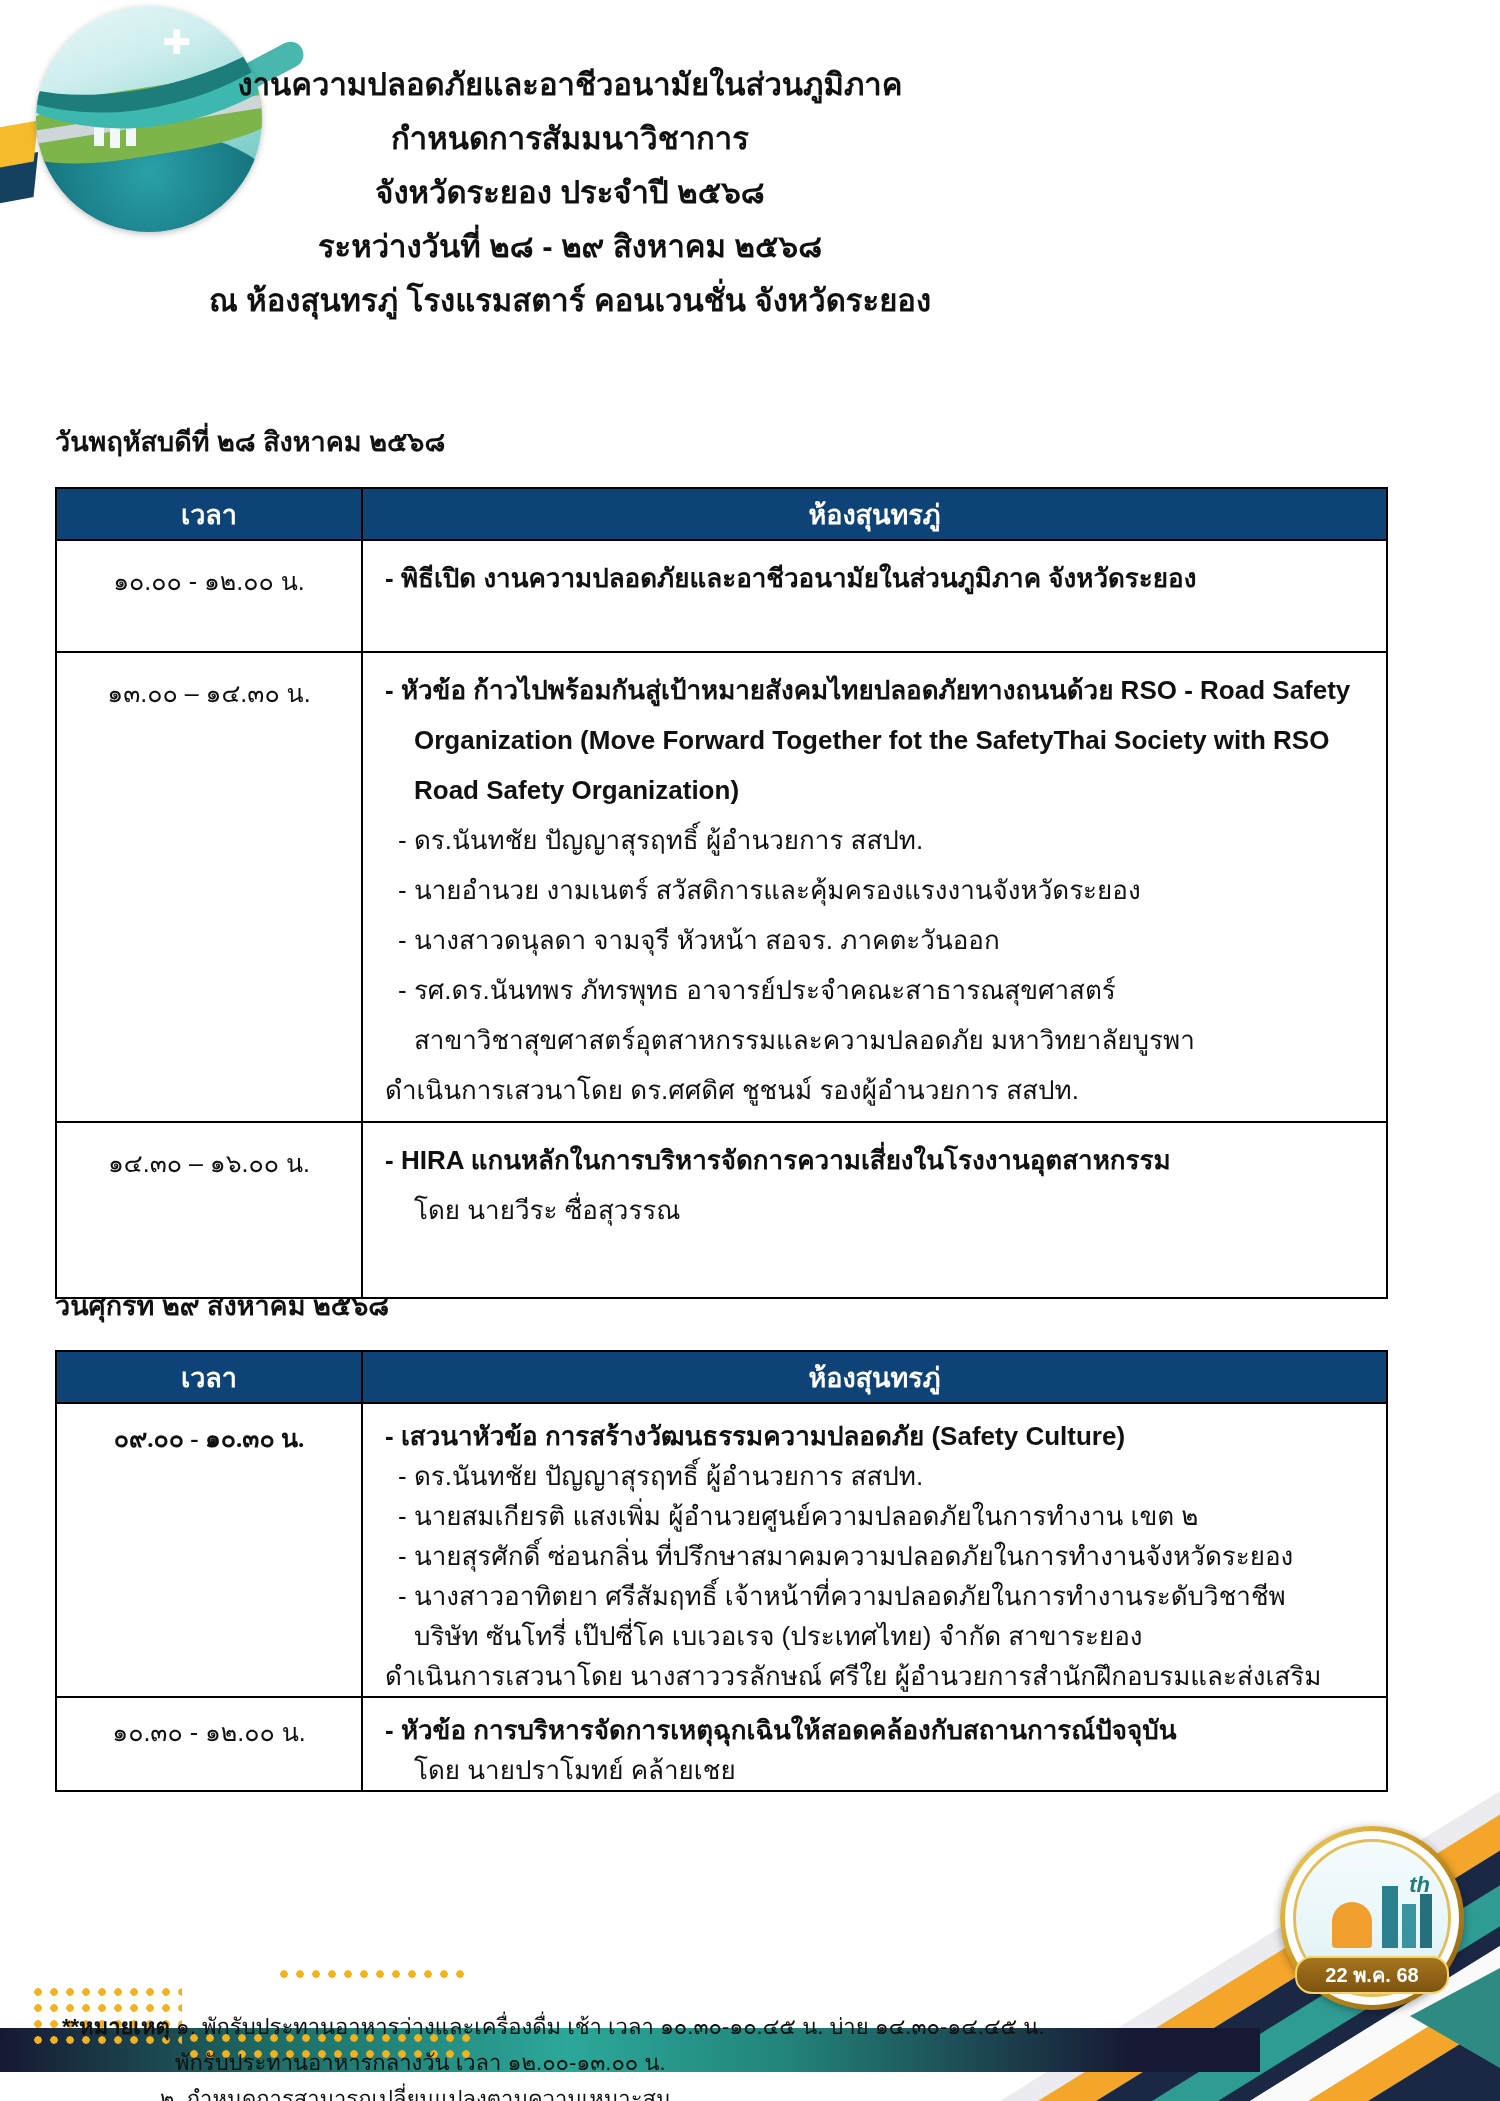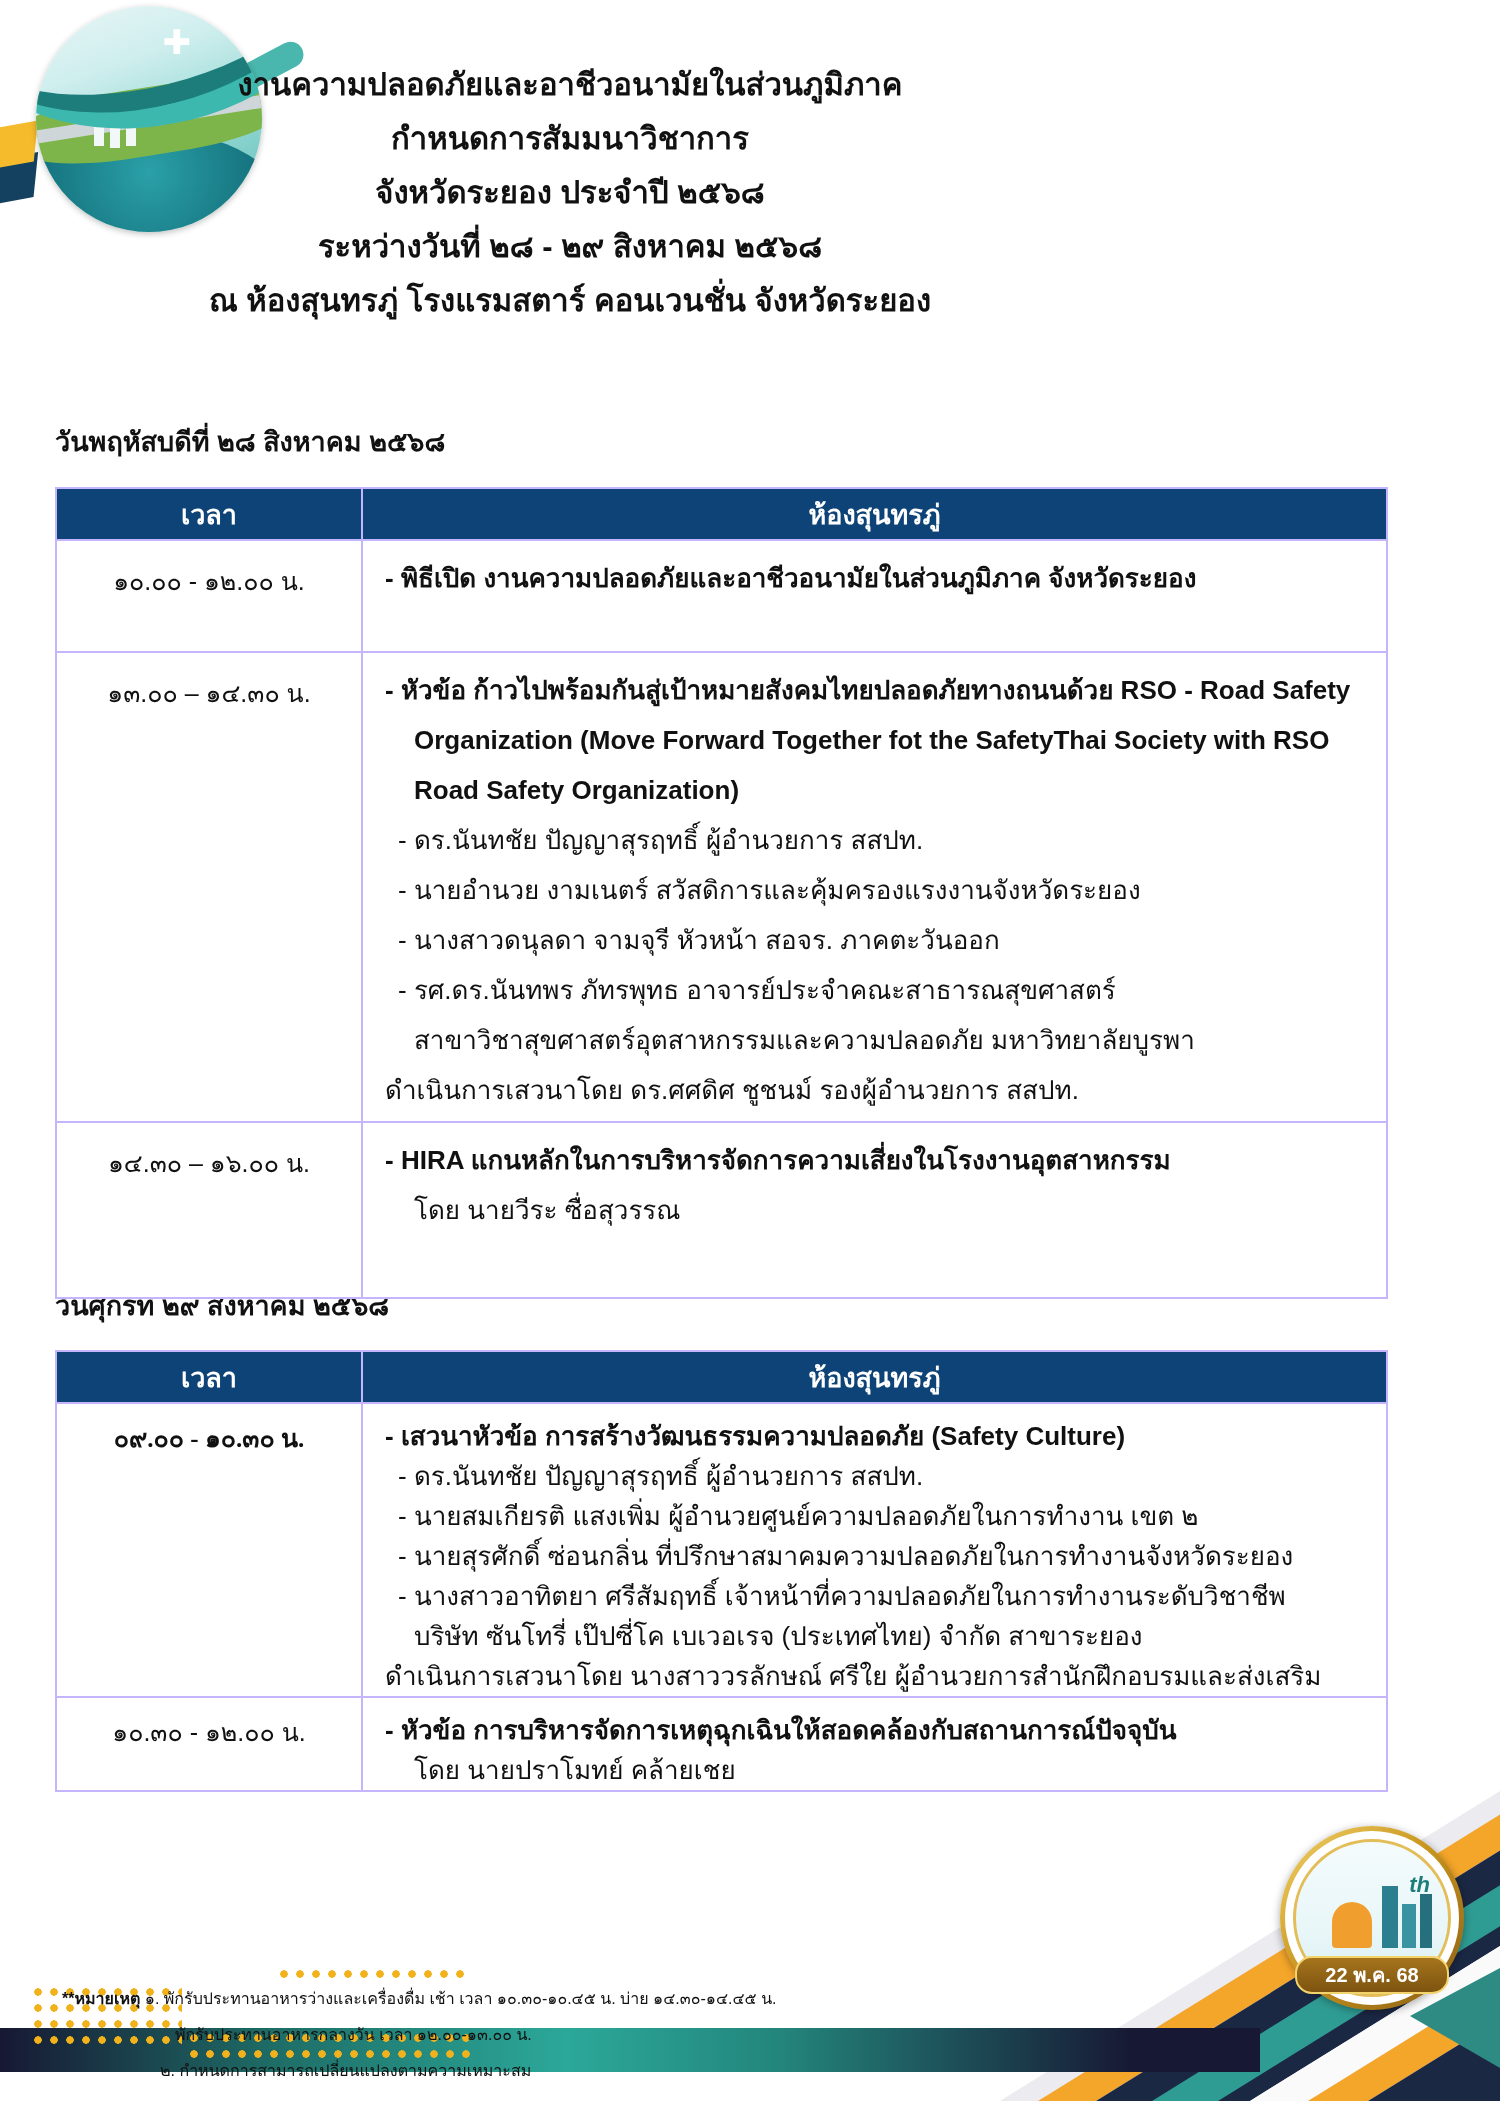--- a/index.html
+++ b/index.html
@@ -39,34 +39,34 @@
     background:#14415f; transform:skewY(-16deg) rotate(6deg);}
   
   .day-label{position:absolute; left:55px; font-size:27px; font-weight:bold; z-index:5; white-space:nowrap;text-align:right;}
   .day1-label{top:420px;}
   .day2-label{top:1284px;}
   
   table.sched{position:absolute; left:55px; width:1333px; border-collapse:collapse;
     table-layout:fixed; z-index:6; background:#ffffff;}
   .sched-t1{top:487px;}
   .sched-t2{top:1350px;}
-  table.sched th, table.sched td{border:2px solid #c4b5fd; background:#ffffff;}
+  table.sched th, table.sched td{border:2px solid #000000; background:#ffffff;}
   table.sched th{height:48px; background:#0e4377; color:#ffffff; font-size:27px; font-weight:bold; text-align:center;}
   td.tcell{vertical-align:top; text-align:center; padding-top:20px; font-size:25px; white-space:nowrap;}
   td.ccell{vertical-align:top; padding:12px 18px 0 22px; font-size:26px;}
   .sched-t1 td.ccell{line-height:50px;}
   .sched-t2 td.ccell{line-height:40px;}
   .sched-t2 td.tcell{padding-top:14px;}
   .ln{white-space:nowrap;}
   .b{font-weight:bold;}
   .i1{padding-left:13px;}
   .i2{padding-left:29px;}
   .tbold{font-weight:bold;font-family:Liberation Serif, serif;}
   
-  .note-line{position:absolute; font-size:16px; z-index:8; white-space:nowrap;}
+  .note-line{position:absolute; font-size:22px; z-index:8; white-space:nowrap;margin-top:23px;}
   .note1{left:62px; top:1986px;}
   .note2{left:175px; top:2022px;}
   .note3{left:160px; top:2058px;}
   .note-label{font-weight:bold;}
   
   .band{position:absolute; left:0; top:2028px; width:1260px; height:44px; z-index:2;
     background:linear-gradient(90deg,#171833 0%,#1e6e67 22%,#2ba899 45%,#23857c 62%,#171833 90%);}
   .dots{position:absolute; z-index:4;
     background-image:radial-gradient(#f2b21c 3.5px, rgba(0,0,0,0) 4px);
     background-size:16px 16px;}

